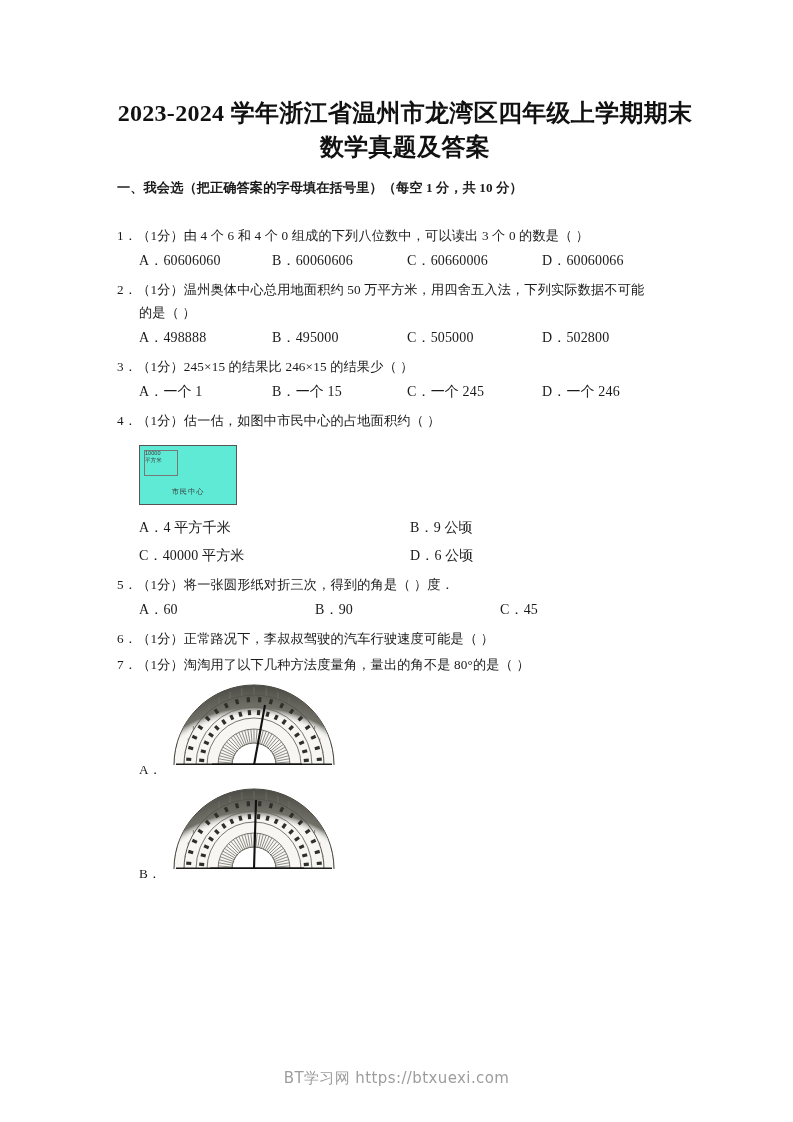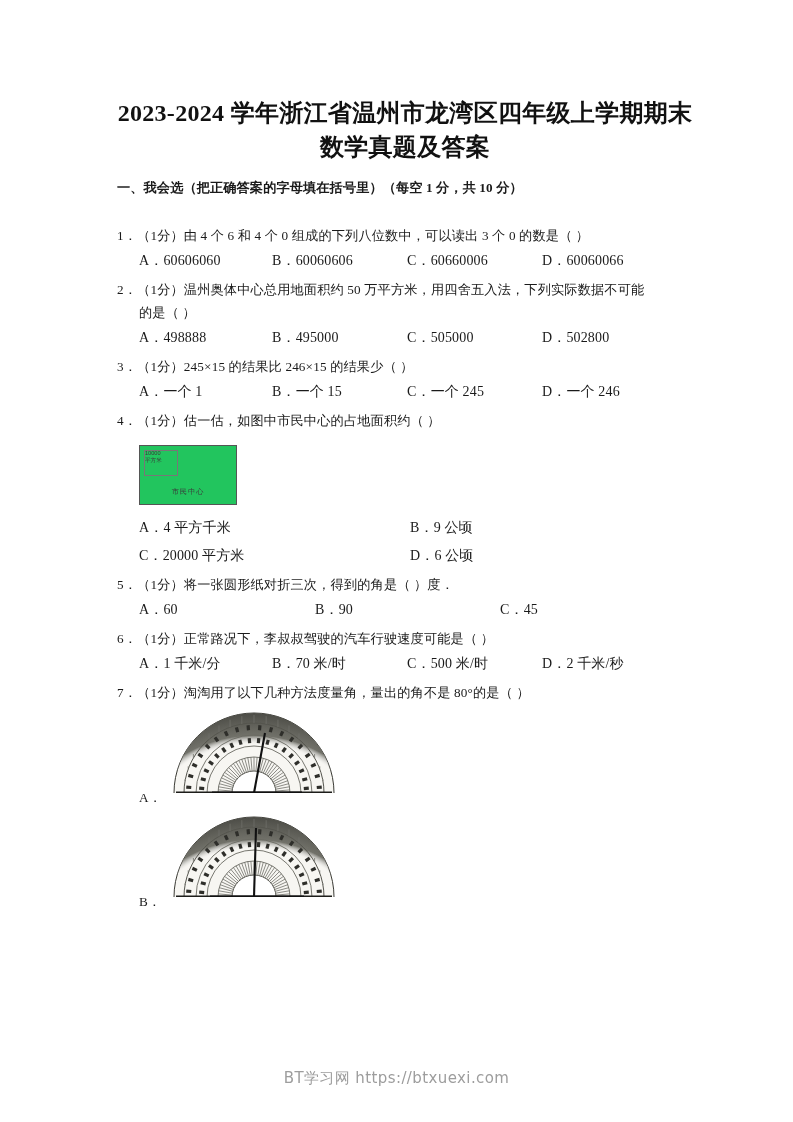--- a/index.html
+++ b/index.html
@@ -92,21 +92,21 @@
   .t2 { left: 198px; }
   .t3 { left: 383px; }
 
   
   .fig-q4 {
     margin: 13px 0 9px 22px;
     width: 96px;
     height: 58px;
     border: 1.6px solid #555;
     position: relative;
-    background: #22c55e;
+    background: #5eead4;
   }
   .fig-q4 .small-sq {
     position: absolute;
     left: 4px;
     top: 4px;
     width: 34px;
     height: 26px;
     border: 1.2px solid #777;
     box-sizing: border-box;
   }
@@ -220,42 +220,36 @@
         <div class="sq-label">
           <span>10000</span><br>
           <span>平方米</span>
         </div>
         <div class="center-label">市民中心</div>
       </div>
 
       <div class="opts two-line">
         <span class="opt h1">A．4 平方千米</span>
         <span class="opt h2">B．9 公顷</span>
-        <span class="opt h1 row2">C．20000 平方米</span>
+        <span class="opt h1 row2">C．40000 平方米</span>
         <span class="opt h2 row2">D．6 公顷</span>
       </div>
     </div>
 
     <div class="question">
       <p class="q-stem">5．（1分）将一张圆形纸对折三次，得到的角是（      ）度．</p>
       <div class="opts">
         <span class="opt t1">A．60</span>
         <span class="opt t2">B．90</span>
         <span class="opt t3">C．45</span>
       </div>
     </div>
 
     <div class="question">
       <p class="q-stem">6．（1分）正常路况下，李叔叔驾驶的汽车行驶速度可能是（      ）</p>
-      <div class="opts">
-        <span class="opt c1">A．1 千米/分</span>
-        <span class="opt c2">B．70 米/时</span>
-        <span class="opt c3">C．500 米/时</span>
-        <span class="opt c4">D．2 千米/秒</span>
-      </div>
     </div>
 
     <div class="question">
       <p class="q-stem">7．（1分）淘淘用了以下几种方法度量角，量出的角不是 80°的是（      ）</p>
 
       <div class="prot-block">
         <span class="prot-label">A．</span>
         <div class="prot-wrap">
           <svg class="prot-svg" width="165" height="96" viewBox="0 0 165 96">
             <defs>

